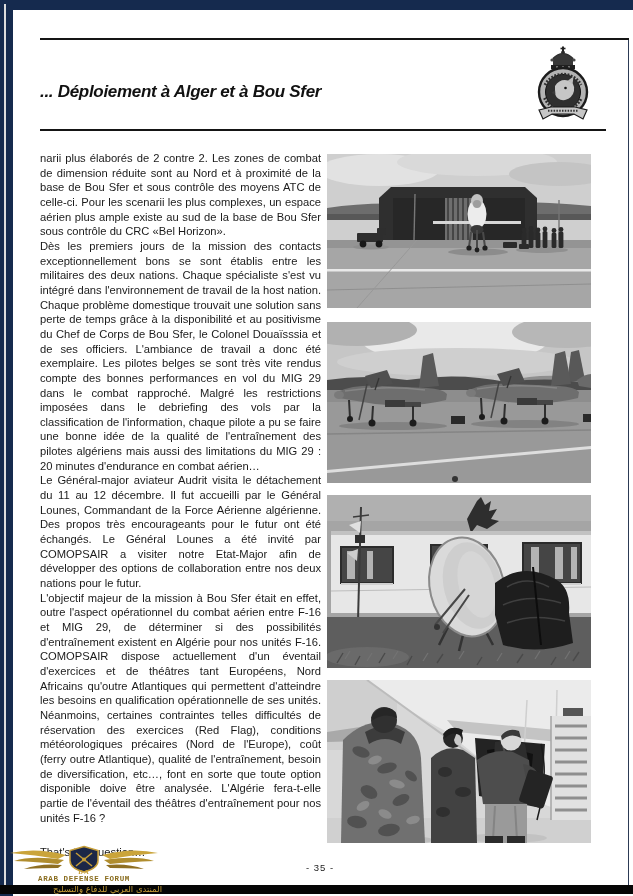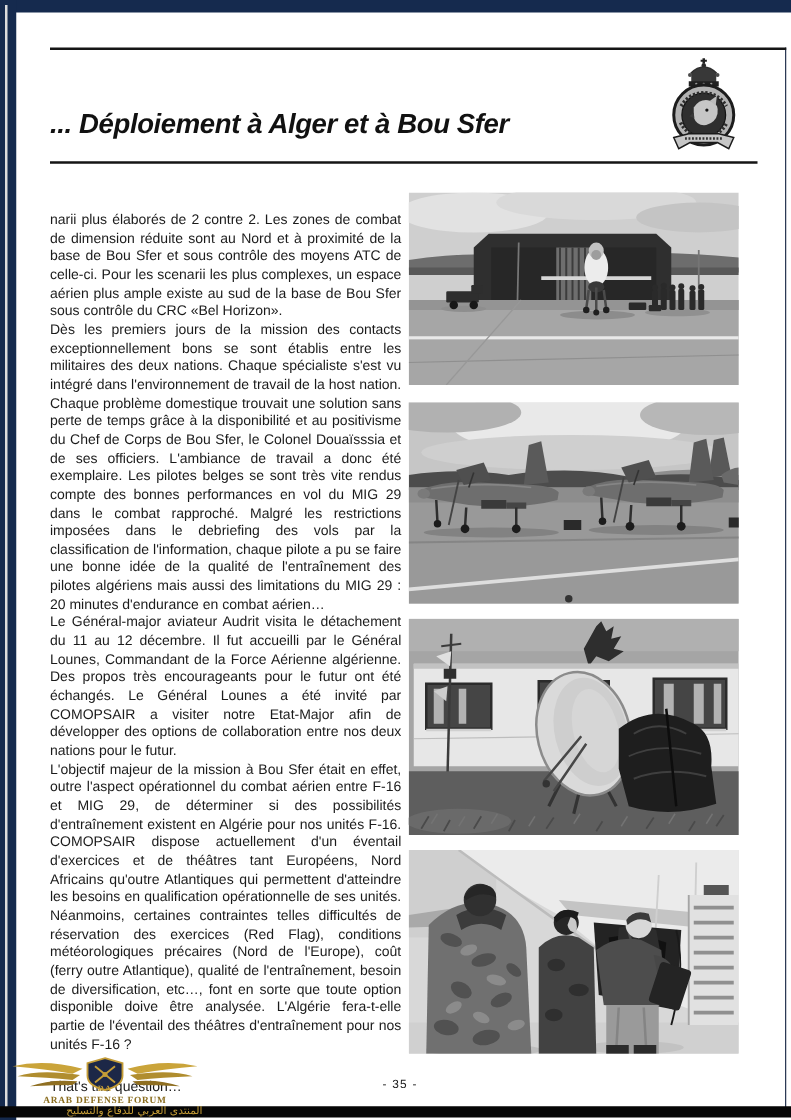--- a/index.html
+++ b/index.html
@@ -9,45 +9,45 @@
   .strip-top{position:absolute;left:0;top:0;width:633px;height:10px;background:#152a4e;}
   .strip-left{position:absolute;left:0;top:0;width:13px;height:896px;background:#152a4e;}
   .inner-line{position:absolute;left:4px;top:4px;width:1.5px;height:888px;background:#dcdcdc;}
   .right-line{position:absolute;left:627.5px;top:38px;width:1.5px;height:848px;background:#2c3a55;}
   .bottom-bar{position:absolute;left:0;top:885px;width:633px;height:9px;background:#060606;z-index:5;}
   
   .rule{position:absolute;background:#151515;height:1.7px;}
   .rule-top{left:40px;top:38px;width:589px;}
   .rule-bottom{left:40px;top:129px;width:566px;}
   .page-title{position:absolute;left:40px;top:72px;width:470px;
-              font-style:italic;font-size:22px;line-height:1.1;letter-spacing:-0.3px;color:#111;}
+              font-style:italic;font-size:17px;line-height:1.1;letter-spacing:-0.3px;color:#111;}
   .crest{position:absolute;left:527px;top:46px;width:72px;height:80px;}
   
-  .text-col{position:absolute;left:40px;top:169px;width:281px;
+  .text-col{position:absolute;left:40px;top:151px;width:281px;
             font-size:11.2px;line-height:14.65px;text-align:justify;}
   .text-col p{margin:0;}
   .text-col p.last{margin-top:20px;text-align:left;}
   
   figure{margin:0;position:absolute;left:327px;width:264px;}
   figure svg{display:block;width:100%;height:100%;}
   .photo-1{top:154px;height:154px;}
   .photo-2{top:322px;height:161px;}
   .photo-3{top:495px;height:173px;}
   .photo-4{top:680px;height:163px;}
   
   .page-number{position:absolute;left:0;top:862px;width:640px;text-align:center;
                font-size:9.5px;letter-spacing:1px;color:#222;}
   
   .wm{position:absolute;z-index:6;}
   .wm-svg{left:6px;top:845px;width:156px;height:28px;}
   .wm-da{left:6px;top:868px;width:156px;text-align:center;
          font-family:"Liberation Serif",serif;font-weight:bold;font-size:6.5px;
          letter-spacing:1px;color:#c59d37;}
   .wm-name{left:6px;top:875px;width:156px;text-align:center;
-           font-family:Liberation Serif, serif;font-weight:bold;font-size:7.5px;
+           font-family:Liberation Mono, monospace;font-weight:bold;font-size:7.5px;
            letter-spacing:0.6px;color:#8a6d1f;}
   .wm-arabic{left:6px;top:883.5px;width:156px;text-align:right;direction:rtl;
              font-family:"DejaVu Sans",sans-serif;font-size:8.5px;color:#c59d37;}
 </style>
 </head>
 <body>
 
 <div class="canvas">
 
   <div class="strip-top"></div>

